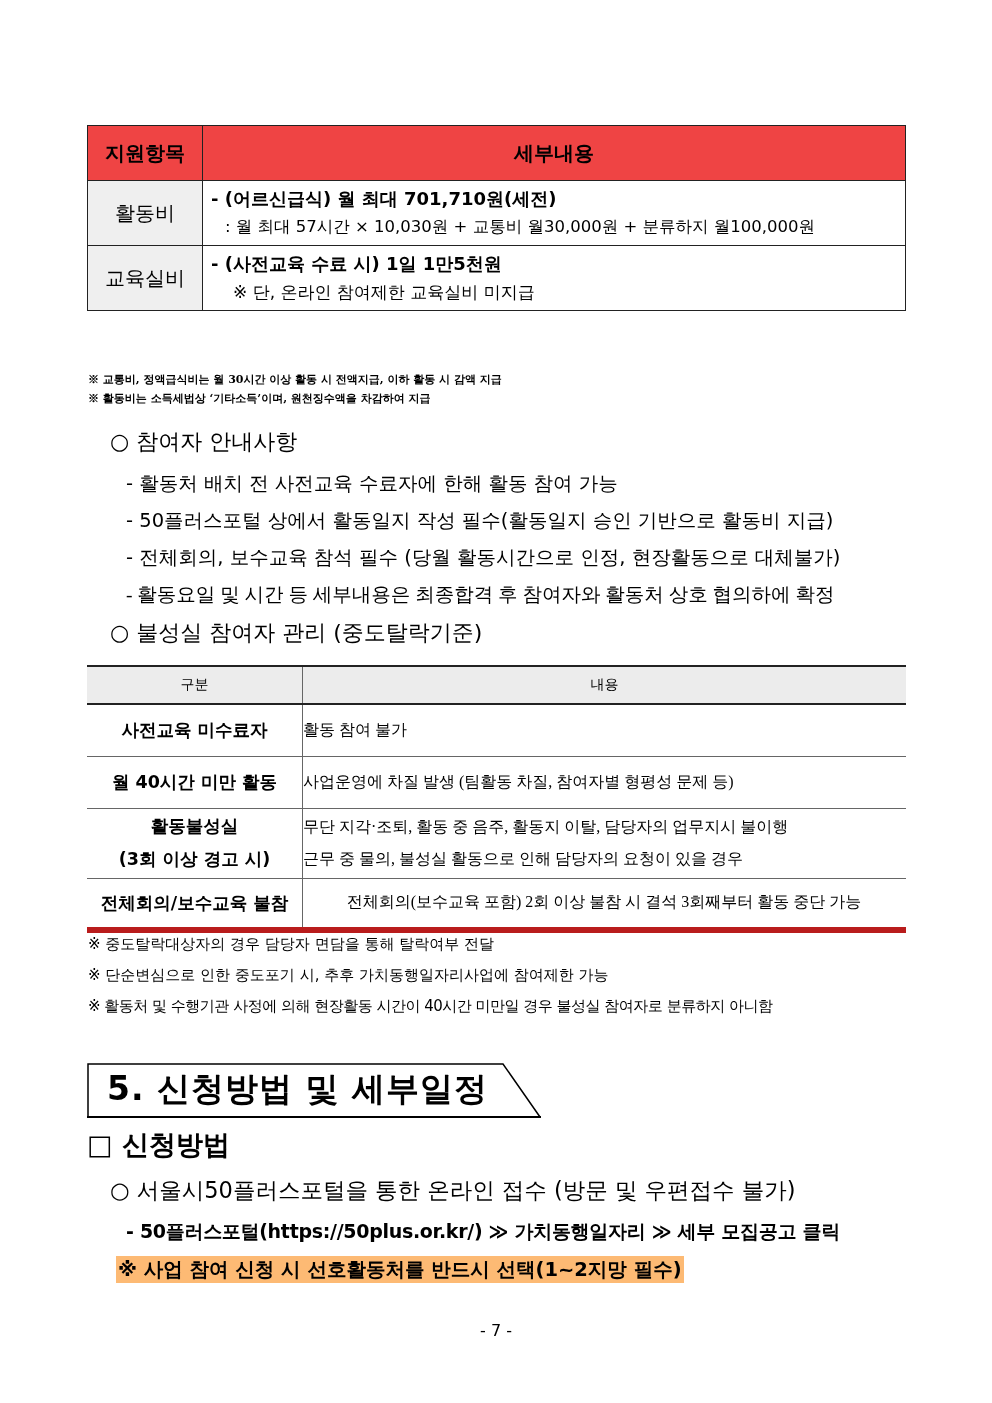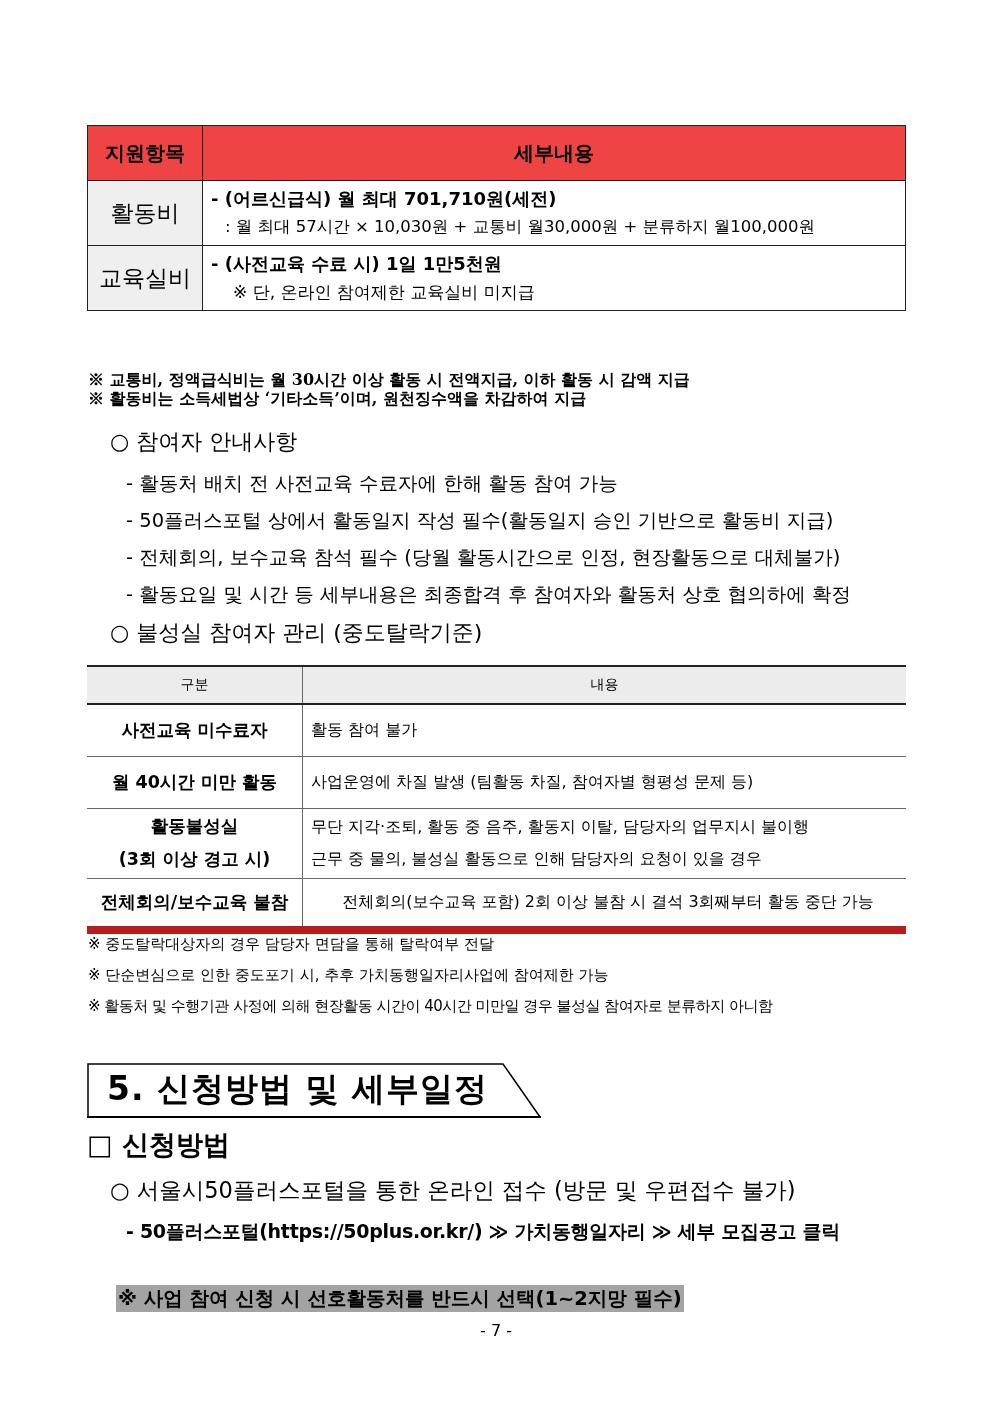--- a/index.html
+++ b/index.html
@@ -3,44 +3,44 @@
 <meta charset="utf-8">
 <style>
   html, body { margin: 0; padding: 0; background: #ffffff; }
   body { width: 992px; height: 1403px; position: relative; font-family: "DejaVu Sans", "Liberation Sans", sans-serif; color: #000; overflow: hidden; }
   .abs { position: absolute; }
 
   
   table.t1 { position: absolute; left: 87px; top: 125px; width: 819px; border-collapse: collapse; }
   table.t1 td, table.t1 th { border: 1.5px solid #222; }
   table.t1 th { background: #ef4444; font-weight: bold; font-size: 20px; height: 52px; }
-  table.t1 td.k { background: #efefef; width: 112px; text-align: center; font-size: 23px; }
+  table.t1 td.k { background: #efefef; width: 112px; text-align: center; font-size: 20px; }
   table.t1 td.v { padding: 4px 8px; font-size: 18px; line-height: 28px; }
   table.t1 .sub { padding-left: 14px; font-size: 16.5px; }
   table.t1 .sub2 { padding-left: 22px; font-size: 17px; }
 
-  .note-bold { font-size: 16px; font-weight: bold; line-height: 19px; font-family: "DejaVu Serif", serif; }
+  .note-bold { font-size: 11px; font-weight: bold; line-height: 19px; font-family: "DejaVu Serif", serif; }
   .circle-head { font-size: 22px; }
   .dash { font-size: 19.5px; }
 
   
   table.t2 { position: absolute; left: 87px; top: 665px; width: 819px; border-collapse: collapse; }
   table.t2 th { background: #ececec; font-weight: normal; font-size: 14px; height: 34px; border-top: 2px solid #222; border-bottom: 2px solid #222; }
   table.t2 th.c1 { border-right: 1px solid #666; width: 213px; }
   table.t2 td { border-bottom: 1px solid #666; font-size: 16px; }
-  table.t2 tr.last td { border-bottom: 8px solid #b91c1c; text-align: center; }
+  table.t2 tr.last td { border-bottom: 6px solid #b91c1c; text-align: center; }
   table.t2 td.k { border-right: 1px solid #666; text-align: center; font-weight: bold; font-size: 17.5px; }
-  table.t2 td.v { padding-left: 8px; }
+  table.t2 td.v { padding-left: 0; font-family: Liberation Serif, serif; }
 
   .small-note { font-size: 15px; }
 
   .sec-box { position: absolute; left: 87px; top: 1063px; width: 453px; height: 70px; }
   .sec-title { position: absolute; left: 20px; top: 4px; font-size: 33px; font-weight: bold; letter-spacing: 1px; }
 
-  .hl { background: #a3a3a3; margin-top: 29px; }
+  .hl { background: #fdba74; }
 </style>
 </head>
 <body>
 
 <table class="t1">
   <tbody>
       <tr>
     <th style="width:112px">지원항목</th>
     <th>세부내용</th>
   </tr>
@@ -61,21 +61,21 @@
 </tbody>
   </table>
 
 <div class="abs note-bold" style="left:88px; top:370px;">※ 교통비, 정액급식비는 월 30시간 이상 활동 시 전액지급, 이하 활동 시 감액 지급</div>
 <div class="abs note-bold" style="left:88px; top:389px;">※ 활동비는 소득세법상 ‘기타소득’이며, 원천징수액을 차감하여 지급</div>
 
 <div class="abs circle-head" style="left:110px; top:427px;">○ 참여자 안내사항</div>
 <div class="abs dash" style="left:126px; top:470px;">- 활동처 배치 전 사전교육 수료자에 한해 활동 참여 가능</div>
 <div class="abs dash" style="left:126px; top:507px;">- 50플러스포털 상에서 활동일지 작성 필수(활동일지 승인 기반으로 활동비 지급)</div>
 <div class="abs dash" style="left:126px; top:544px;">- 전체회의, 보수교육 참석 필수 (당월 활동시간으로 인정, 현장활동으로 대체불가)</div>
-<div class="abs dash" style="left:126px; top:581px;">- 활동요일 및 시간 등 세부내용은 최종합격 후 참여자와 활동처 상호 협의하에 확정</div>
+<div class="abs dash" style="left:126px; top:581px;font-family:Liberation Serif, serif;">- 활동요일 및 시간 등 세부내용은 최종합격 후 참여자와 활동처 상호 협의하에 확정</div>
 
 <div class="abs circle-head" style="left:110px; top:618px;">○ 불성실 참여자 관리 (중도탈락기준)</div>
 
 <table class="t2">
   <tbody>
       <tr>
     <th class="c1">구분</th>
     <th>내용</th>
   </tr>
   <tr style="height:52px">

